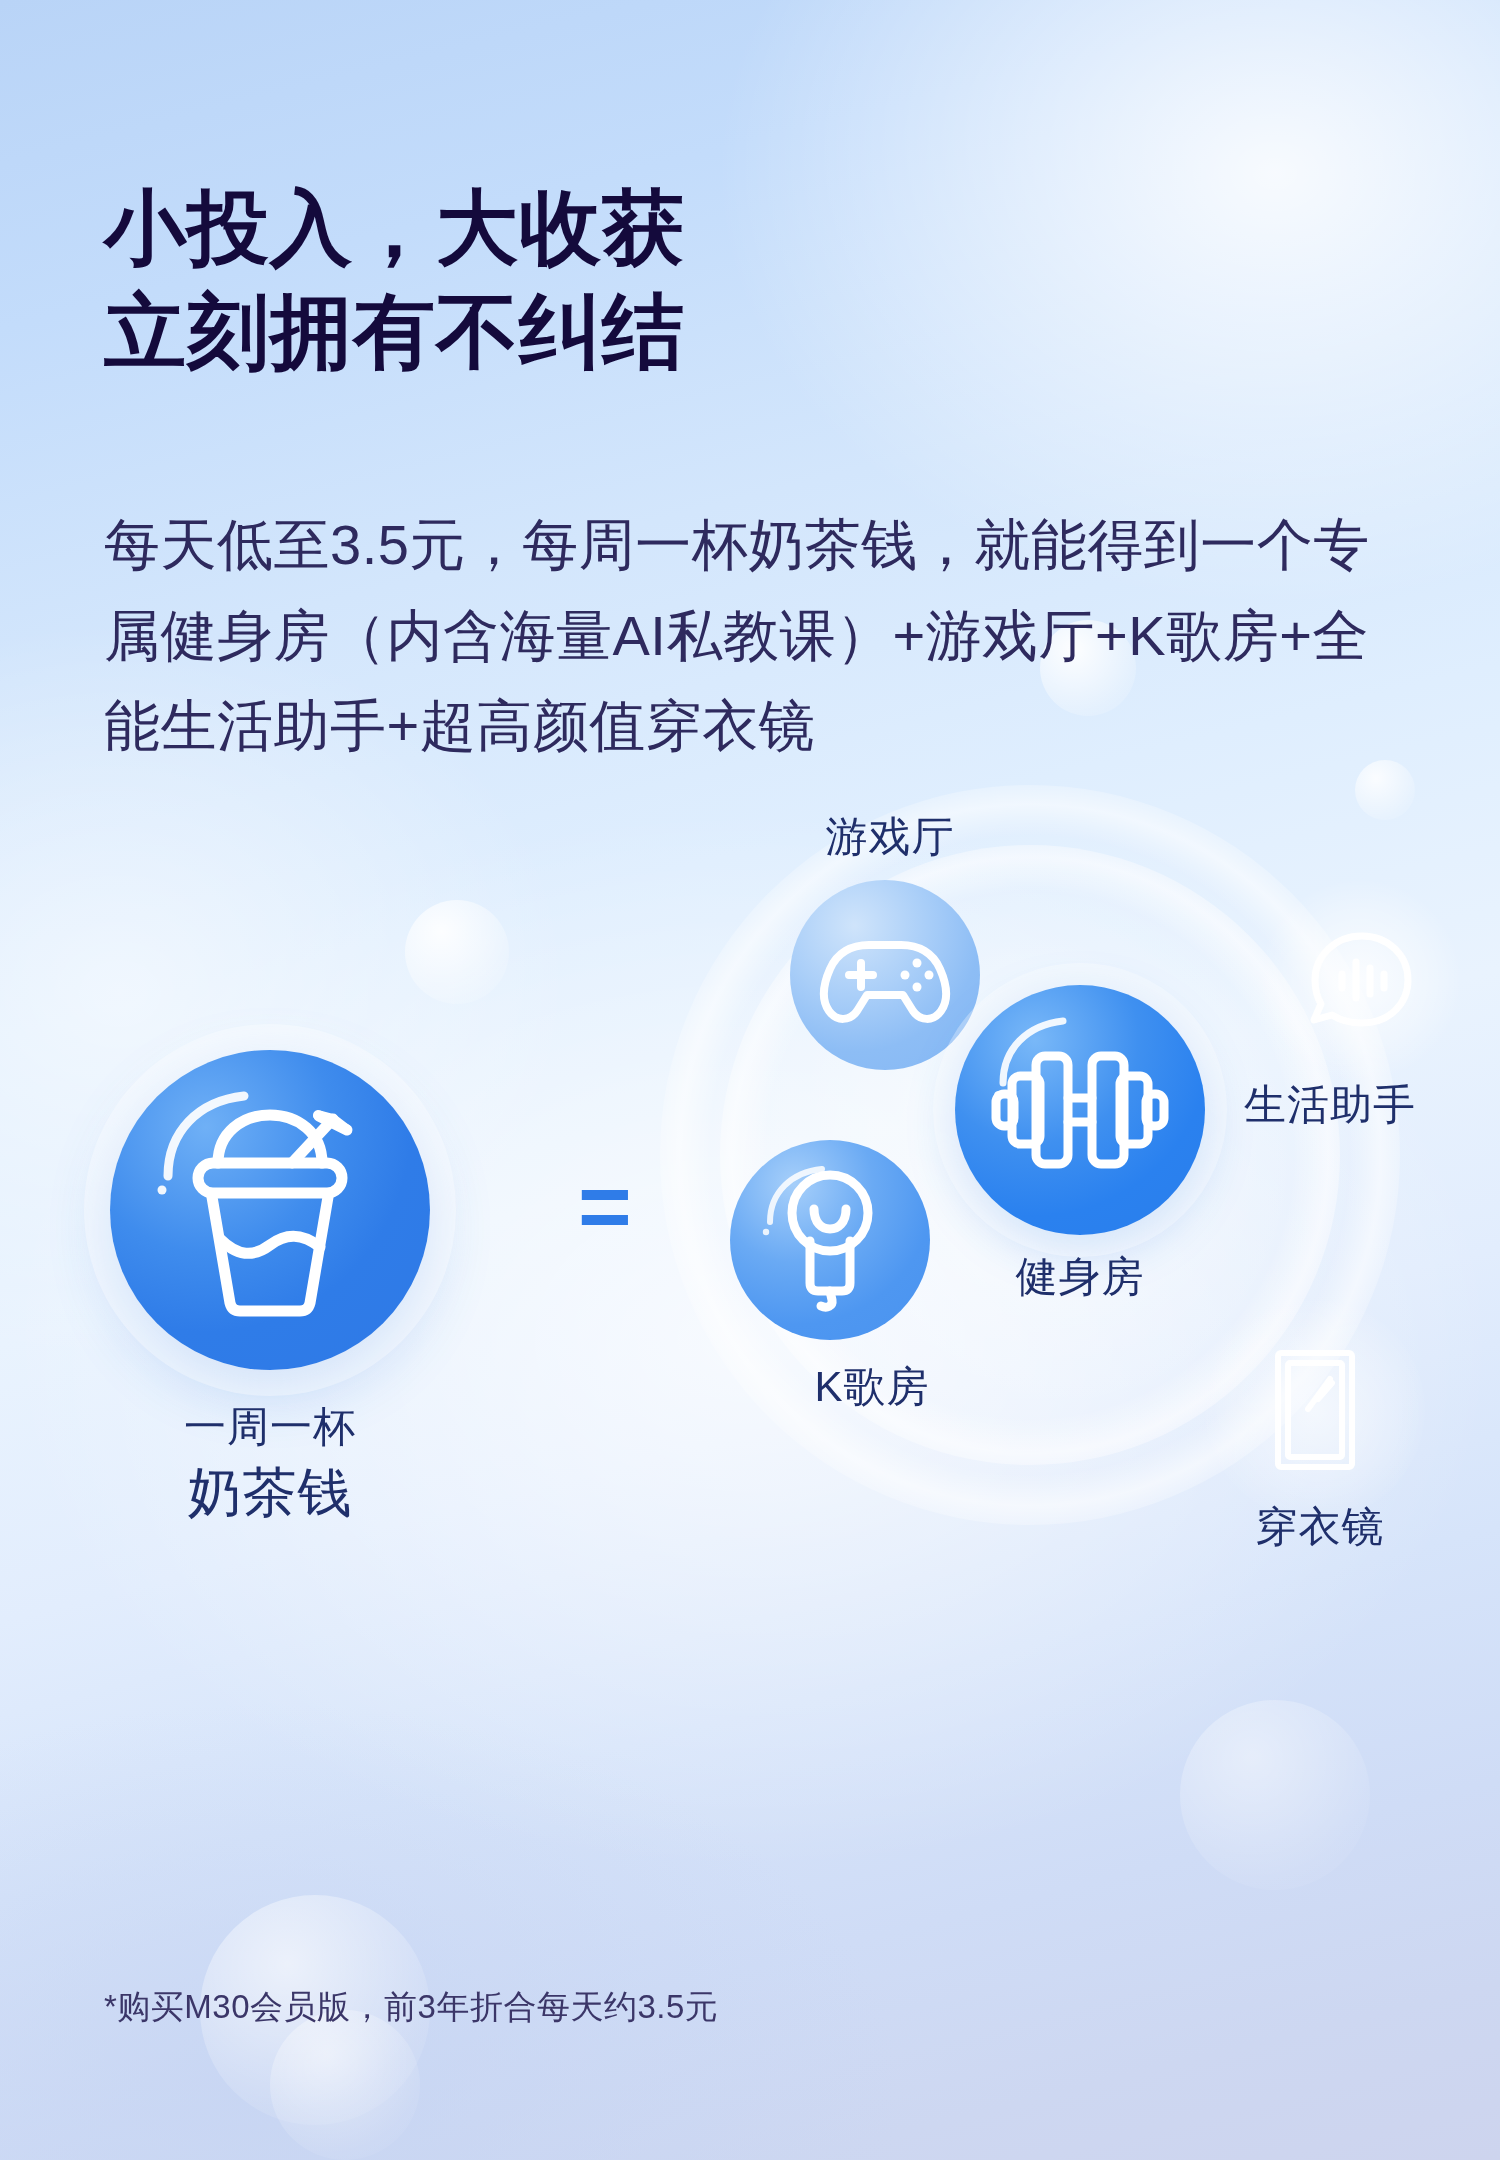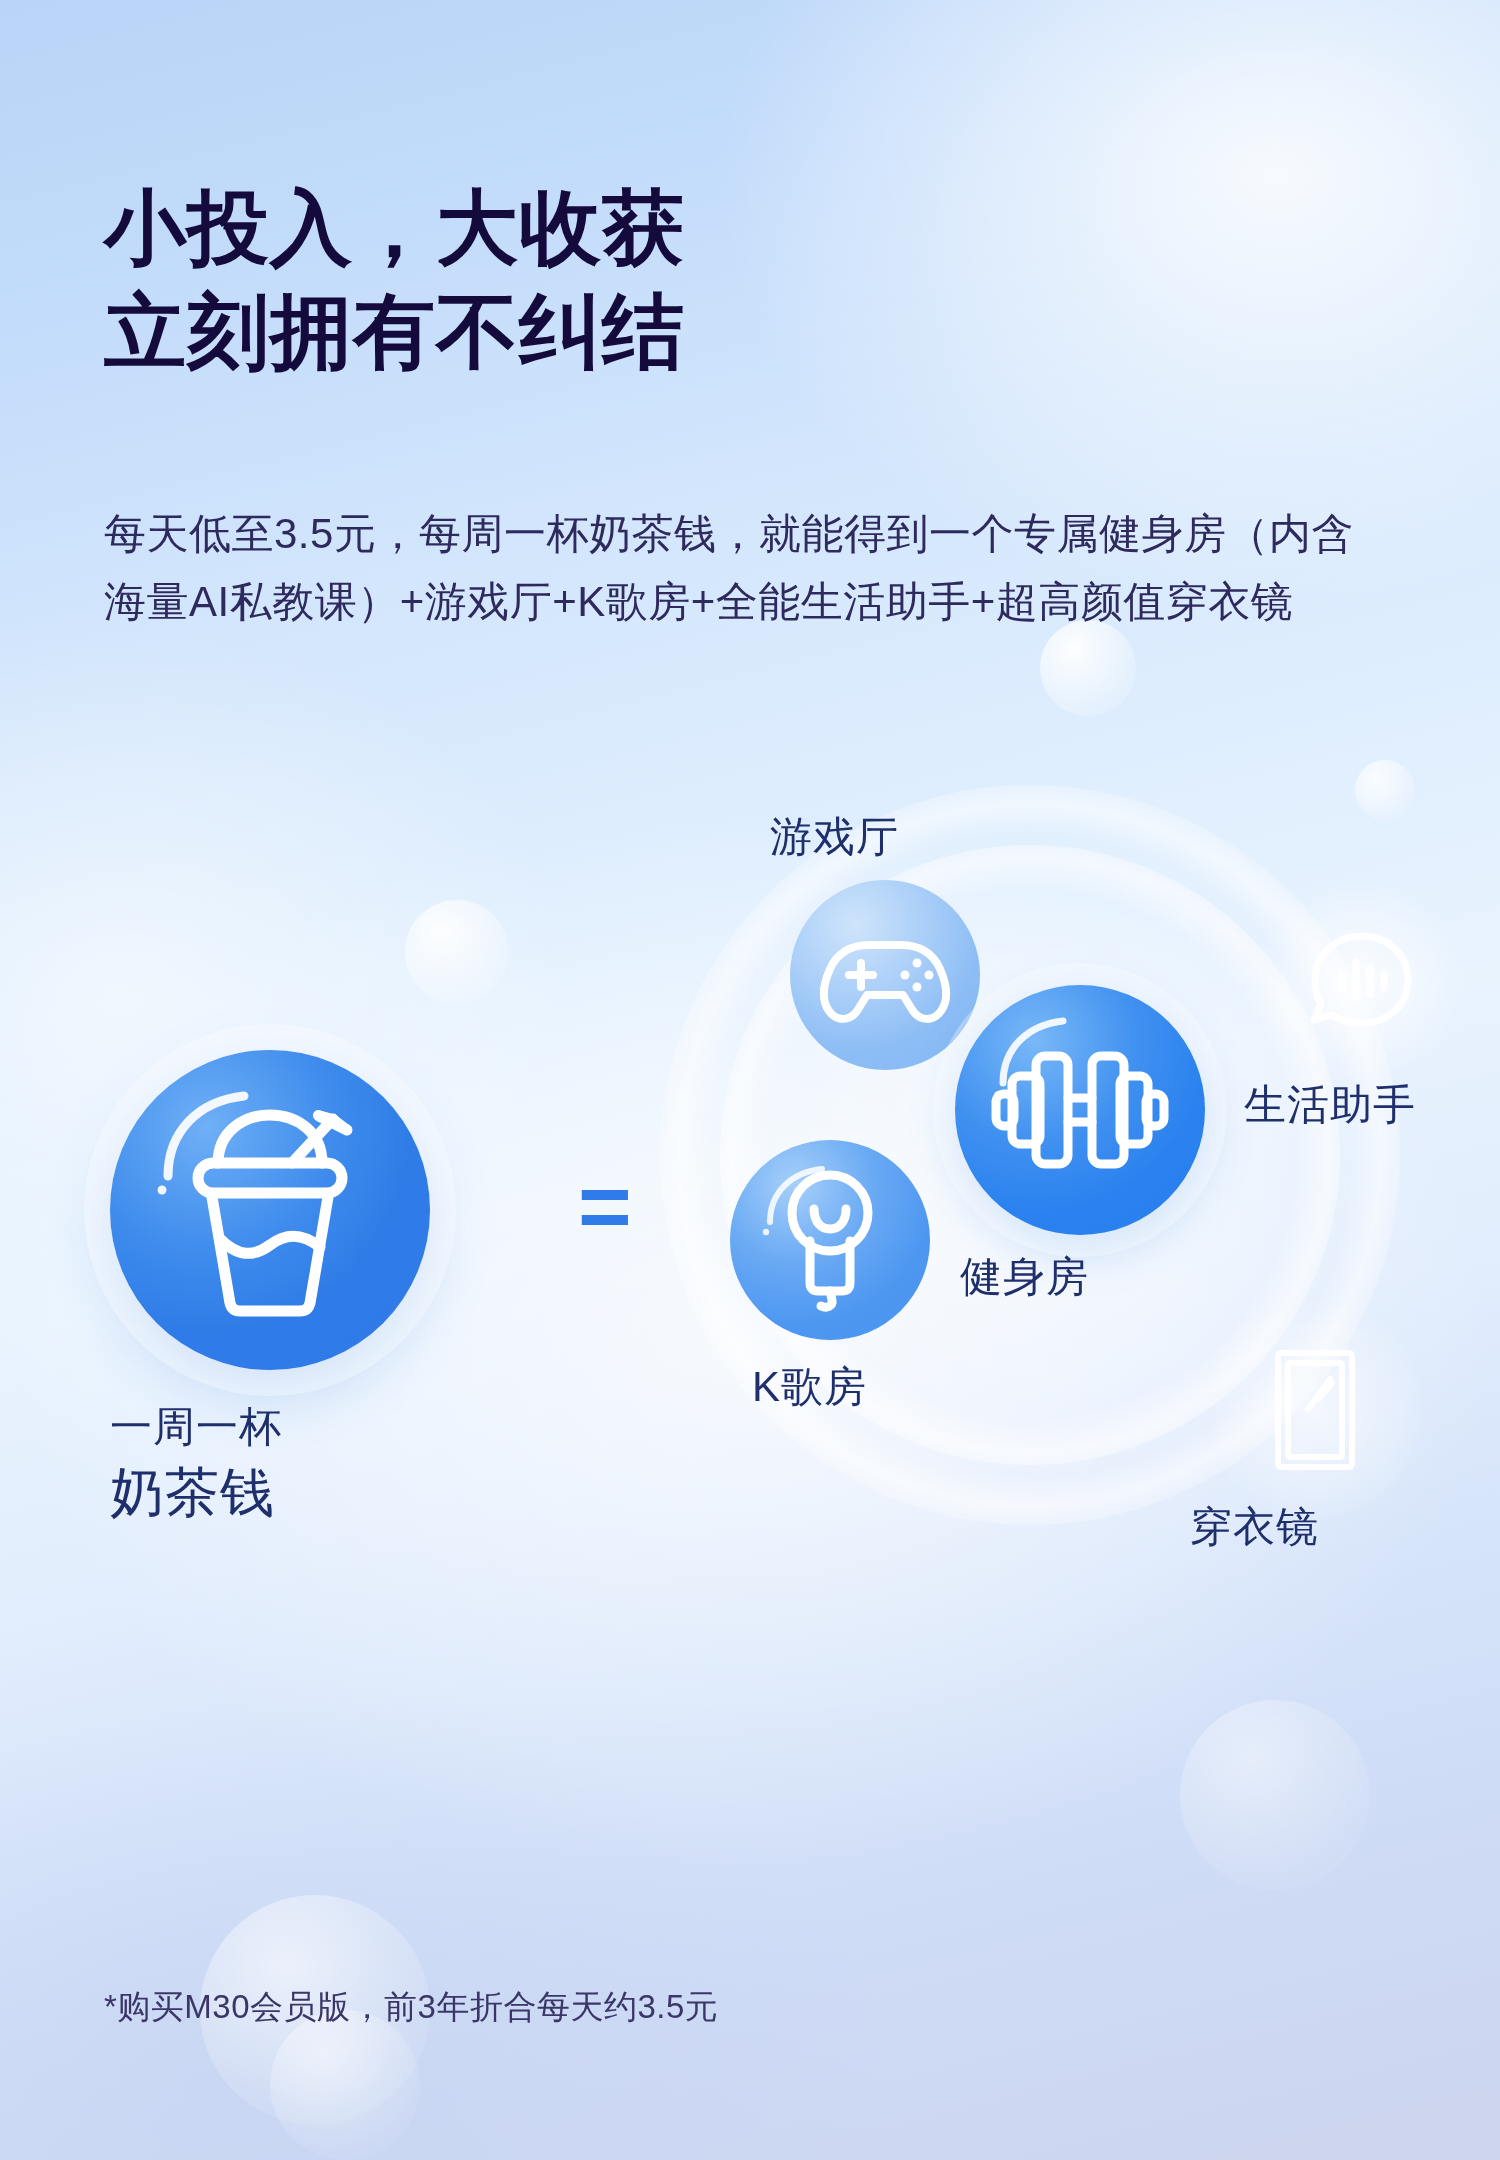--- a/index.html
+++ b/index.html
@@ -32,21 +32,21 @@
   .bub{position:absolute;border-radius:50%;pointer-events:none;}
 
   
   .headline{
     position:absolute;left:104px;top:128px;width:900px;
     color:#140a3c;font-size:82px;font-weight:bold;line-height:1.27;
     letter-spacing:1px;white-space:pre-line;margin-top:48px;
   }
   .para{
     position:absolute;left:104px;top:500px;width:1290px;
-    color:#2e2a5e;font-size:42px;line-height:1.62;letter-spacing:.5px;
+    color:#2e2a5e;font-size:56px;line-height:1.62;letter-spacing:.5px;
     white-space:pre-line;
   }
   .footnote{
     position:absolute;left:104px;top:1985px;
     color:#3b3668;font-size:33px;letter-spacing:.5px;text-align:right;
   }
 
   
   .stage{position:absolute;left:0;top:860px;width:1500px;height:950px;}
 
@@ -72,21 +72,21 @@
   }
   .orb-mic{
     background:
       radial-gradient(circle at 32% 22%, #a6cffa 0%, #6aaaf4 38%, #4e97f1 68%, #4a93ef 100%);
   }
 
   .glint{position:absolute;pointer-events:none;}
 
   .caption{
     position:absolute;color:#1f2f6b;letter-spacing:1px;
-    text-align:left;white-space:nowrap;
+    text-align:center;white-space:nowrap;
   }
   .cap-sm{font-size:42px;line-height:1.28;}
   .cap-lg{font-size:50px;line-height:1.22;}
 
   .equals{
     position:absolute;color:#2f7ce8;font-size:92px;font-weight:bold;
     letter-spacing:0;line-height:1;
   }
 </style>
 </head>

